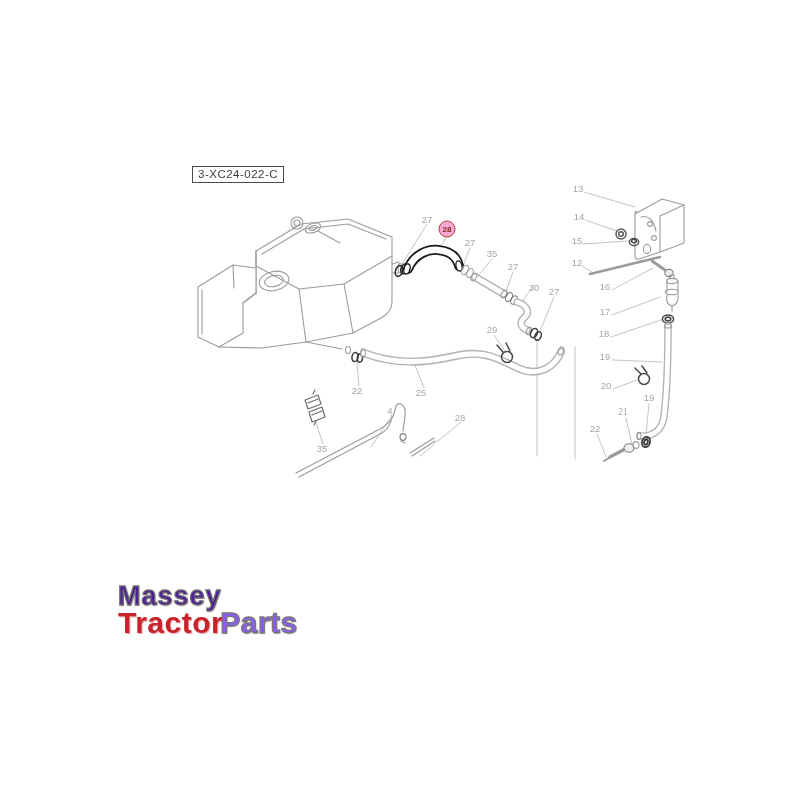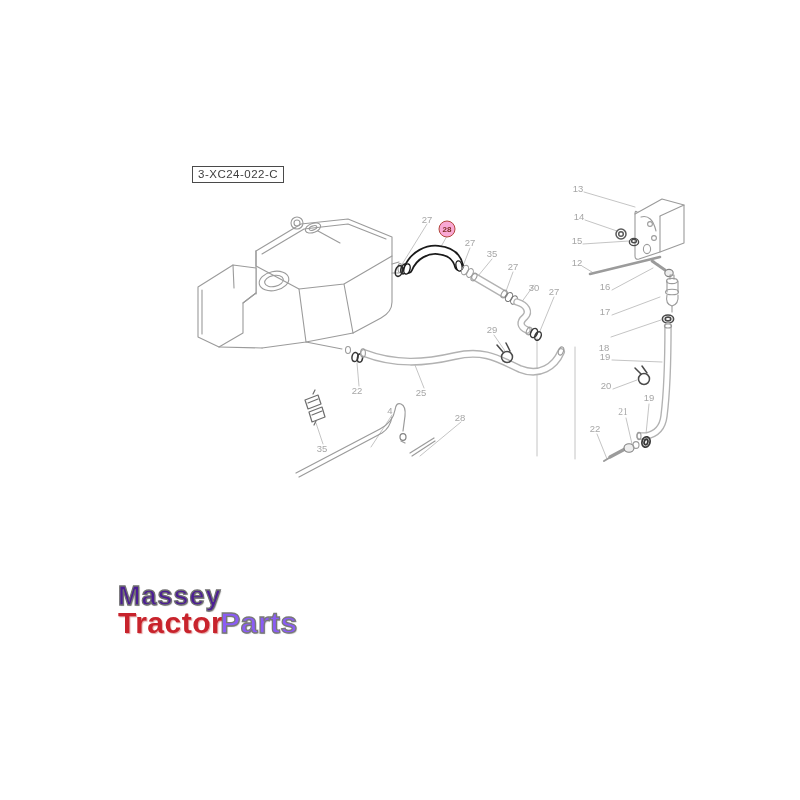--- a/index.html
+++ b/index.html
@@ -215,21 +215,21 @@
       <div class="part-label" style="left: 492px; top: 254px;">35</div>
       <div class="part-label" style="left: 513px; top: 267px;">27</div>
       <div class="part-label" style="left: 534px; top: 280px; margin-top: 8px;">30</div>
       <div class="part-label" style="left: 554px; top: 292px;">27</div>
       <div class="part-label" style="left: 578px; top: 189px;">13</div>
       <div class="part-label" style="left: 579px; top: 217px;">14</div>
       <div class="part-label" style="left: 577px; top: 241px;">15</div>
       <div class="part-label" style="left: 577px; top: 263px;">12</div>
       <div class="part-label" style="left: 605px; top: 287px;">16</div>
       <div class="part-label" style="left: 605px; top: 312px; text-align: center;">17</div>
-      <div class="part-label" style="left: 604px; top: 334px; margin-top: 14px;">18</div>
+      <div class="part-label" style="left: 604px; top: 334px;">18</div>
       <div class="part-label" style="left: 605px; top: 357px;">19</div>
       <div class="part-label" style="left: 606px; top: 386px;">20</div>
       <div class="part-label" style="left: 649px; top: 398px;">19</div>
       <div class="part-label" style="left: 623px; top: 413px; font-family: Liberation Serif, serif;">21</div>
       <div class="part-label" style="left: 595px; top: 429px;">22</div>
       <div class="part-label" style="left: 492px; top: 330px;">29</div>
       <div class="part-label" style="left: 357px; top: 391px;">22</div>
       <div class="part-label" style="left: 421px; top: 393px;">25</div>
       <div class="part-label" style="left: 390px; top: 411px;">4</div>
       <div class="part-label" style="left: 460px; top: 418px;">28</div>

